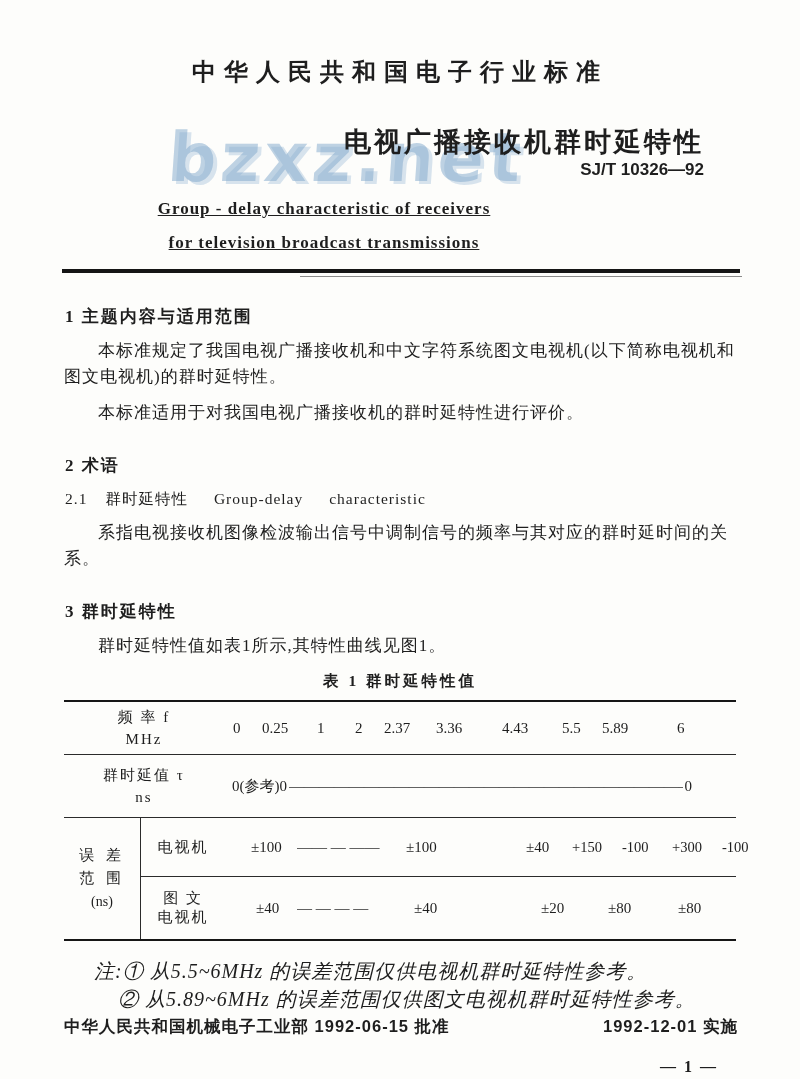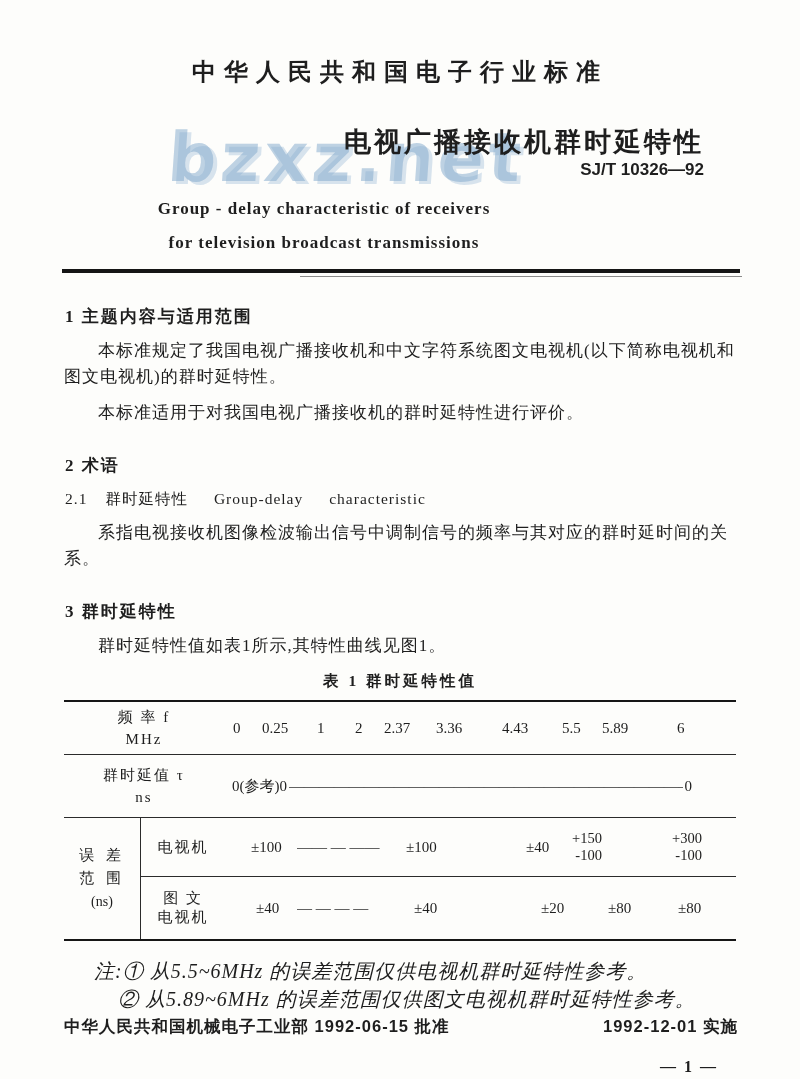--- a/index.html
+++ b/index.html
@@ -31,21 +31,21 @@
     display: flex; justify-content: space-between; align-items: flex-end;
     margin-top: 36px; padding: 0 96px 0 170px; flex-direction: column;
   }
   .title-cn { font-size: 27px; font-weight: bold; letter-spacing: 3px; }
   .std-no {
     font-size: 17px; font-weight: bold; padding-bottom: 5px;
     font-family: "Liberation Sans", "DejaVu Sans", sans-serif;
   }
   .title-en {
     width: 540px; margin-left: 54px; margin-top: 14px;
-    text-align: center; font-size: 17px; font-weight: bold; letter-spacing: 1px;
+    text-align: center; font-size: 17px; font-weight: bold; letter-spacing: 1px; text-decoration: underline;
   }
   .rule  { margin: 16px 60px 0 62px; border-top: 4px solid #151515; }
   .rule2 { margin: 3px 58px 0 300px; border-top: 1px solid #8a8a8a; }
 
   .sec-heading { margin: 28px 65px 0; font-size: 17px; font-weight: bold; letter-spacing: 2px; }
   .para { margin: 10px 64px 0; font-size: 17px; line-height: 26px; letter-spacing: 1px; text-indent: 2em; }
   .term-line { margin: 12px 65px 0; font-size: 15.5px; letter-spacing: 1px; }
   .term-line .gap { display: inline-block; width: 26px; }
   .term-line .gap2 { display: inline-block; width: 18px; }
 
@@ -71,21 +71,21 @@
     text-align: center; line-height: 23px; letter-spacing: 4px;
   }
   .errlabel .ns { letter-spacing: 0; font-size: 14px; }
   .errrows { flex: 1; }
   .errrow { display: flex; align-items: center; height: 58px; }
   .errrow.second { border-top: 1px solid #2b2b2b; height: 62px; }
   .sublabel { width: 84px; text-align: center; line-height: 19px; letter-spacing: 2px; }
   .errvals { position: relative; flex: 1; height: 100%; }
   .errvals > span { position: absolute; top: 50%; transform: translateY(-50%); }
   .errvals .dash { width: 112px; }
-  .stack { display: inline-flex; flex-direction: column; text-align: right; line-height: 17px; font-size: 14.5px; }
+  .stack { display: inline-flex; flex-direction: row; text-align: right; line-height: 17px; font-size: 14.5px; gap: 20px; }
   .stack i { font-style: normal; }
 
   .notes { margin: 16px 65px 0 94px; font-size: 20px; line-height: 28px; letter-spacing: 1px; font-style: italic; }
   .notes .note2 { margin-left: 24px; }
 
   .footer {
     position: absolute; top: 1016px; left: 0; width: 800px;
     display: flex; justify-content: space-between; padding: 0 62px 0 64px; box-sizing: border-box;
     font-family: "Liberation Sans", "DejaVu Sans", sans-serif;
     font-size: 16.5px; font-weight: bold; letter-spacing: 1px;

